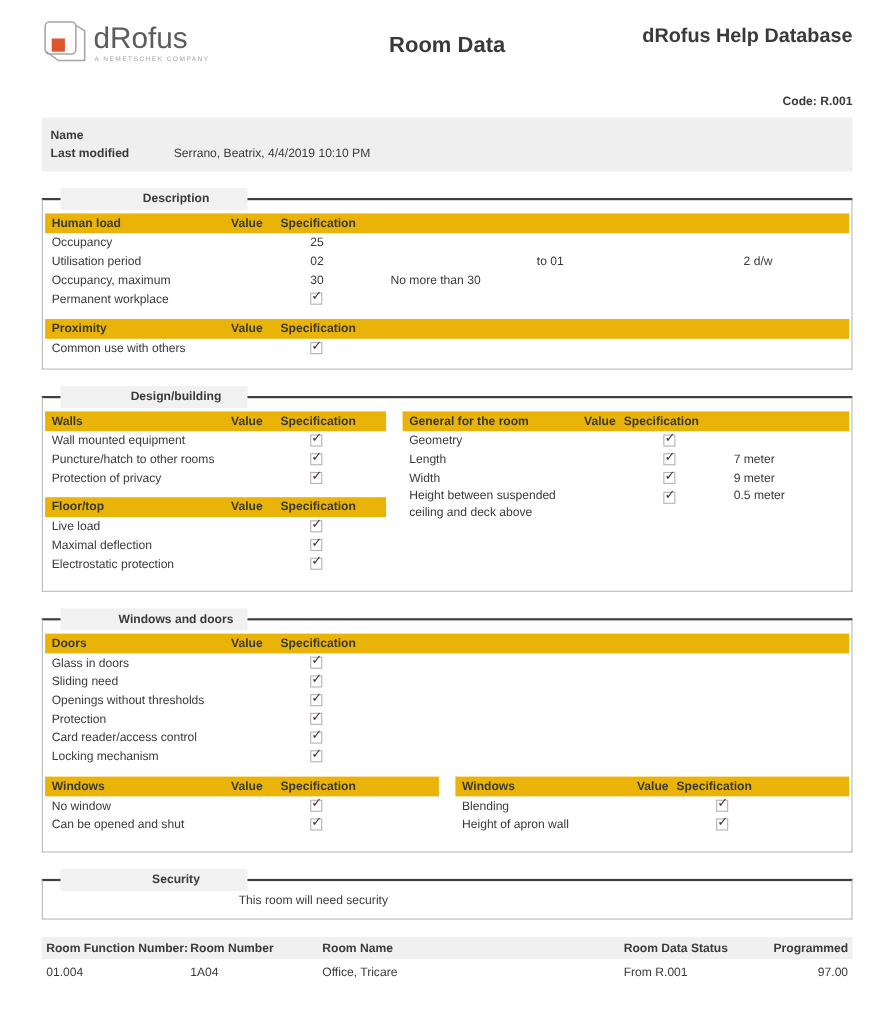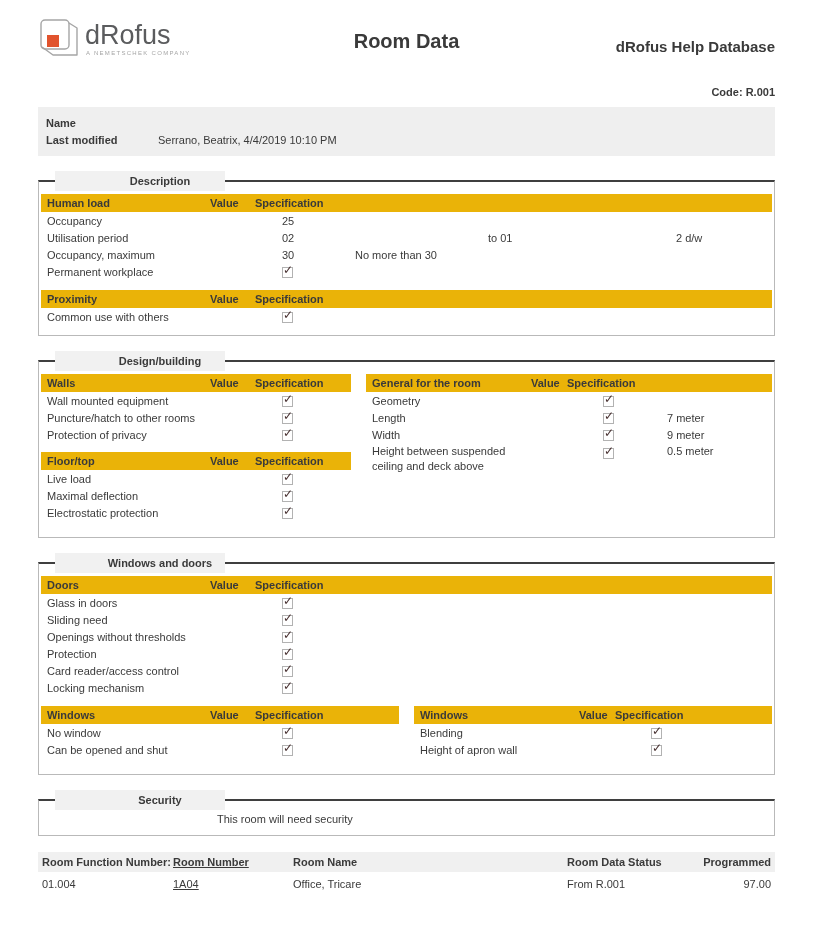--- a/index.html
+++ b/index.html
@@ -7,21 +7,21 @@
   body {
     width: 813px; height: 926px; overflow: hidden;
     font-family: "Liberation Sans", sans-serif;
     font-size: 11px; color: #3a3a3a;
   }
   .page { padding: 0 38px; }
 
   
   .header { margin-top: 14px; display: grid; grid-template-columns: 230px 1fr 230px; align-items: start; }
   .doc-title { text-align: center; font-weight: bold; font-size: 20px; margin-top: 16px; }
-  .db-title  { text-align: right;  font-weight: bold; font-size: 15px; margin-top: 24px; }
+  .db-title  { text-align: right;  font-weight: bold; font-size: 18px; margin-top: 8px; }
   .code-line { text-align: right; font-weight: bold; margin-top: 24px; }
 
   
   .info-box { background: #efefef; margin-top: 9px; padding: 7px 8px 8px; }
   .info-row { display: flex; height: 17px; align-items: center; }
   .info-label { width: 112px; font-weight: bold; }
   .note-bar { background: #fbf8a3; margin-top: 6px; height: 21px; line-height: 21px; padding-left: 6px; }
 
   
   .section { position: relative; border: 1px solid #b9b9b9; border-top: 2px solid #3f3f3f; margin-top: 24px; padding: 12px 0 10px; }
@@ -54,21 +54,21 @@
   .trow.tall { height: auto; min-height: 17px; align-items: flex-start; line-height: 15px; padding-top: 1px; }
   .trow.tall .tc.value { padding-top: 1px; }
 
   .sec-text { padding-left: 178px; line-height: 16px; }
 
   
   .rtable { margin-top: 16px; }
   .hband { display: flex; background: #f0f0f0; height: 20px; align-items: center; font-weight: bold; }
   .drow  { display: flex; height: 20px; align-items: center; margin-top: 2px; }
   .rc1 { width: 135px; padding-left: 4px; }
-  .rc2 { width: 120px; text-decoration: underline; }
+  .rc2 { width: 120px; }
   .rc3 { width: 274px; }
   .rc4 { width: 130px; }
   .rc5 { flex: 1; text-align: right; padding-right: 4px; }
 
   
   .logo-block { height: 48px; }
 </style>
 </head>
 <body>
 

